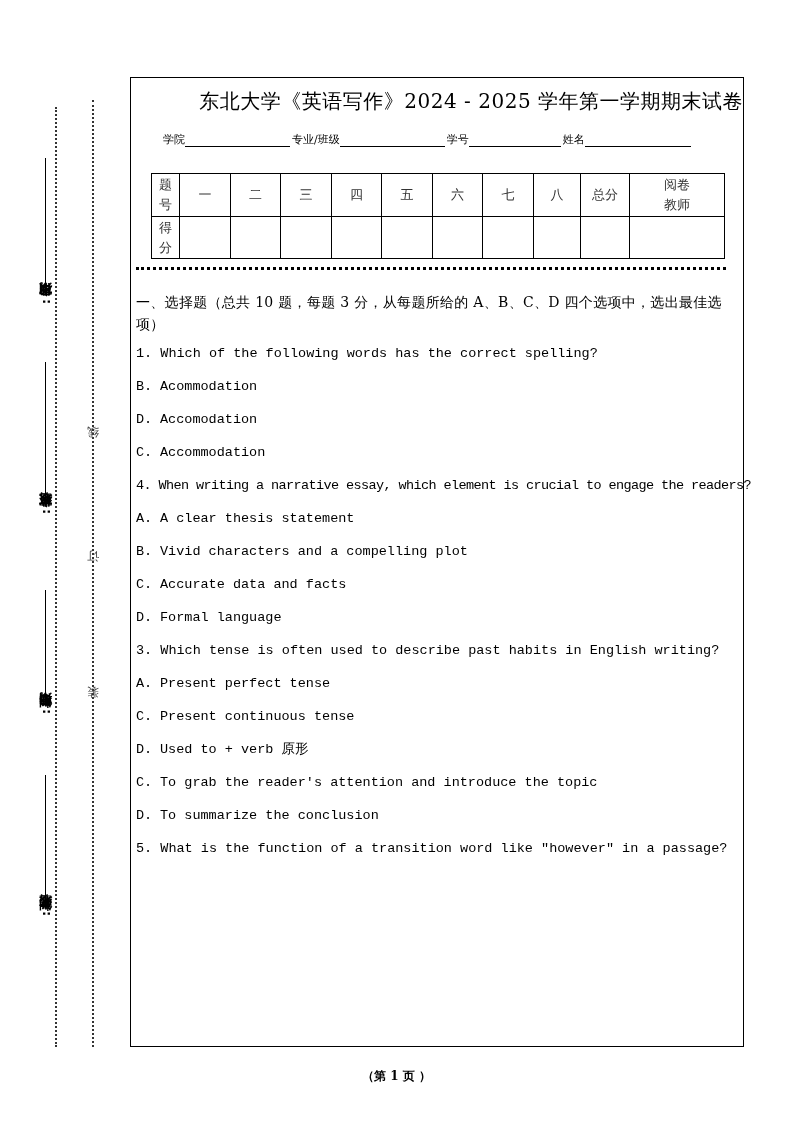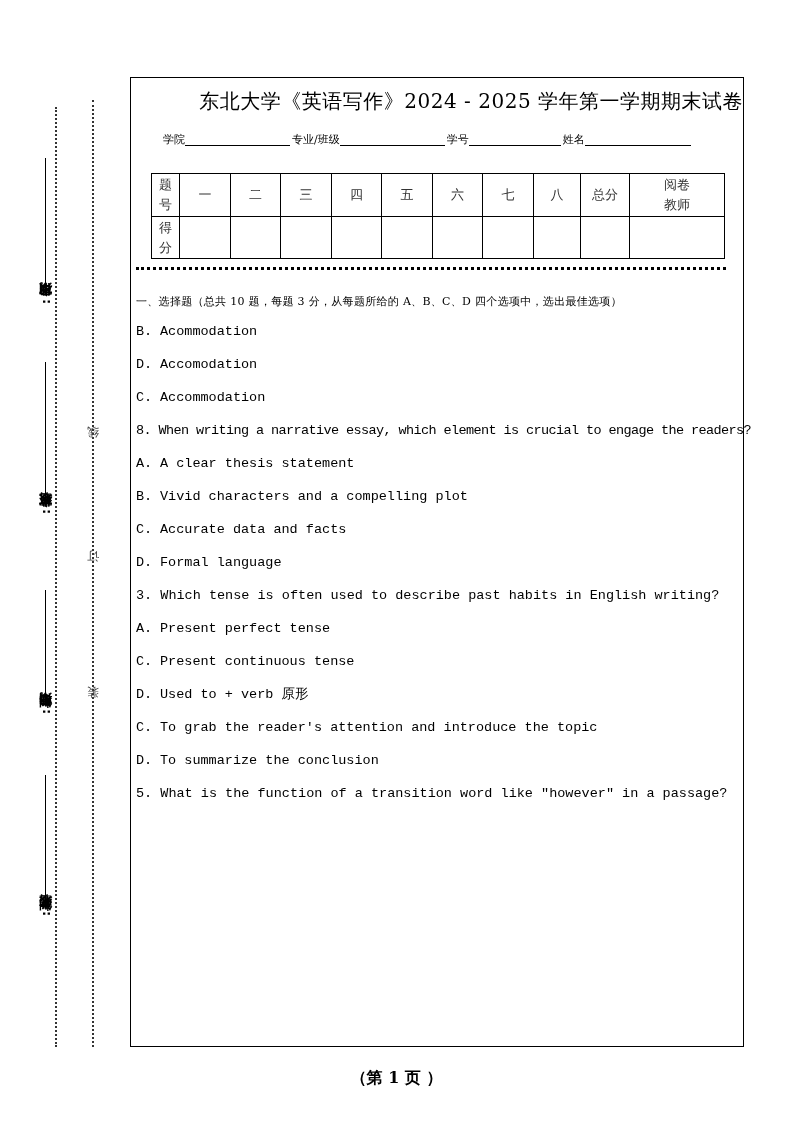--- a/index.html
+++ b/index.html
@@ -23,48 +23,48 @@
   
   .paper-box {
     position: absolute; left: 130px; top: 77px; width: 614px; height: 970px;
     border: 1px solid #000; box-sizing: border-box;
   }
   .exam-title {
     position: absolute; left: 0; top: 10px; width: 100%; text-align: right;
     font-family: "DejaVu Serif", serif; font-size: 20px; letter-spacing: 0.5px;
   }
   .info-row {
-    position: absolute; left: 32px; top: 54px; width: 560px; display: flex; align-items: center;
+    position: absolute; left: 32px; top: 54px; width: 560px; display: flex; align-items: flex-end;
     font-family: "DejaVu Serif", serif; font-size: 11px;
   }
   .info-row .blank { display: inline-block; border-bottom: 1px solid #000; height: 12px; margin-right: 2px; }
 
   table.score {
     position: absolute; left: 20px; top: 95px; border-collapse: collapse;
     font-family: "DejaVu Serif", serif; font-size: 13px; color: #333;
   }
   table.score td { border: 1px solid #000; text-align: center; padding: 0; }
   table.score tr.r1 td { height: 42px; }
   table.score tr.r2 td { height: 41px; }
   table.score td.stack { line-height: 20px; font-size: 13px; }
 
   .sep-dots {
     position: absolute; left: 5px; top: 189px; width: 590px; height: 0;
     border-top: 3px dotted #000;
   }
 
   .content { position: absolute; left: 5px; top: 213px; width: 605px; font-family: "Liberation Mono", "DejaVu Sans Mono", monospace; font-size: 13.5px; }
-  .section-head { font-family: "DejaVu Serif", serif; font-size: 11px; line-height: 22px; margin: 0 0 9px 0; letter-spacing: 0.3px; }
+  .section-head { font-family: "DejaVu Serif", serif; font-size: 14px; line-height: 22px; margin: 0 0 9px 0; letter-spacing: 0.3px; }
   .line { height: 33px; line-height: 20px; white-space: nowrap; }
   .line .lbl { display: inline-block; width: 24px; }
   .line.q-tight { letter-spacing: -0.6px; }
 
   .footer {
     position: absolute; left: 0; top: 1068px; width: 100%; text-align: center;
-    font-family: "DejaVu Serif", serif; font-weight: bold; font-size: 16px;
+    font-family: "DejaVu Serif", serif; font-weight: bold; font-size: 12px;
   }
 </style>
 </head>
 <body>
 
 <div>
   <div class="margin-line" style="top:158px;height:137px;"></div>
   <div class="margin-label" style="top:298px;">审核日期:</div>
   <div class="margin-line" style="top:362px;height:140px;"></div>
   <div class="margin-label" style="top:508px;">审核人签名:</div>
@@ -132,25 +132,26 @@
       <td></td>
     </tr>
   </tbody>
     </table>
 
   <div class="sep-dots"></div>
 
   <div class="content">
     <div class="section-head">一、选择题（总共 10 题，每题 3 分，从每题所给的 A、B、C、D 四个选项中，选出最佳选项）</div>
 
+    <div class="line">1. Which of the following words has the correct spelling?</div>
     <div class="line"><span class="lbl">B.</span><span>Acommodation</span></div>
     <div class="line"><span class="lbl">D.</span><span>Accomodation</span></div>
     <div class="line"><span class="lbl">C.</span><span>Accommodation</span></div>
 
-    <div class="line q-tight">8. When writing a narrative essay, which element is crucial to engage the readers?</div>
+    <div class="line q-tight">4. When writing a narrative essay, which element is crucial to engage the readers?</div>
     <div class="line"><span class="lbl">A.</span><span>A clear thesis statement</span></div>
     <div class="line"><span class="lbl">B.</span><span>Vivid characters and a compelling plot</span></div>
     <div class="line"><span class="lbl">C.</span><span>Accurate data and facts</span></div>
     <div class="line"><span class="lbl">D.</span><span>Formal language</span></div>
 
     <div class="line">3. Which tense is often used to describe past habits in English writing?</div>
     <div class="line"><span class="lbl">A.</span><span>Present perfect tense</span></div>
     <div class="line"><span class="lbl">C.</span><span>Present continuous tense</span></div>
     <div class="line"><span class="lbl">D.</span><span>Used to + verb 原形</span></div>
 

